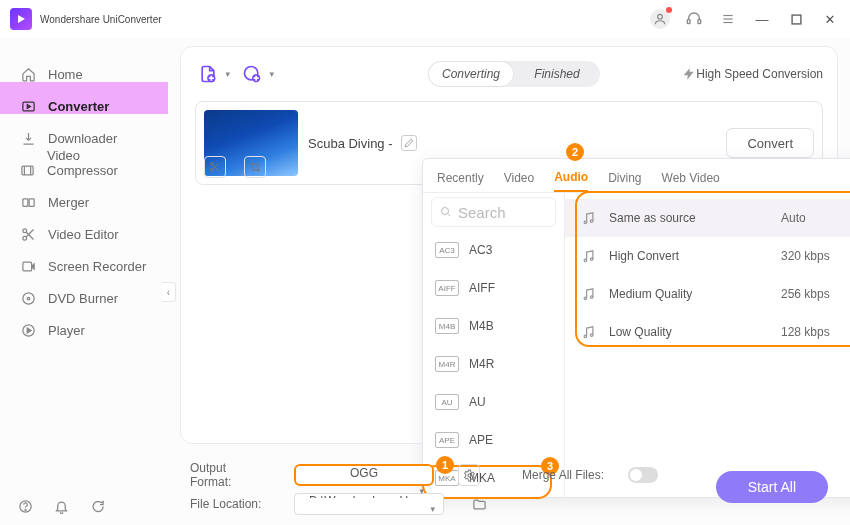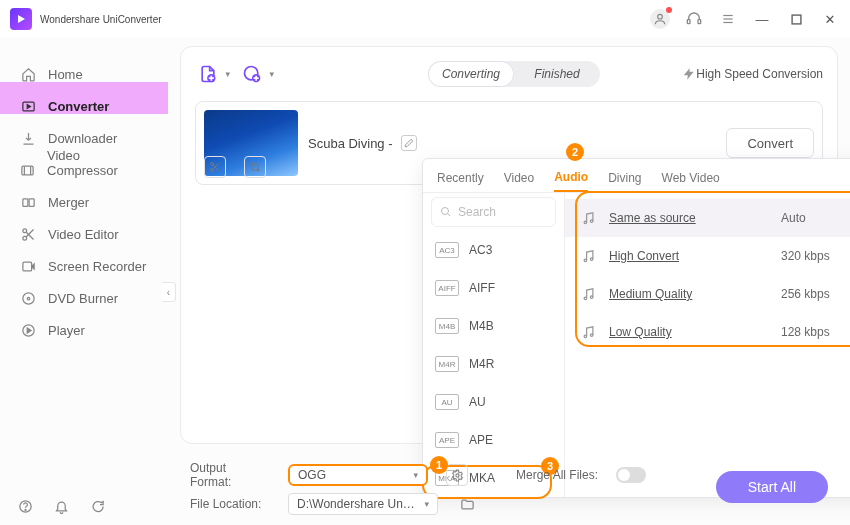--- a/index.html
+++ b/index.html
@@ -40,39 +40,39 @@
   .tool-row{display:flex;gap:18px;margin-top:24px;}
   .mini-ico{width:22px;height:22px;border:1px solid #e2e0e6;border-radius:4px;display:flex;align-items:center;justify-content:center;color:#777;font-size:12px;cursor:pointer;}
   .convert-btn{margin-left:auto;height:30px;padding:0 20px;border:1px solid #e2e0e6;border-radius:6px;display:flex;align-items:center;font-size:13px;color:#555;cursor:pointer;background:#fff;}
   
   .fmt-panel{position:absolute;left:254px;top:120px;width:498px;height:340px;background:#fff;border:1px solid #e6e3ea;border-radius:6px;box-shadow:0 4px 20px rgba(0,0,0,.08);display:flex;flex-direction:column;}
   .tabs{display:flex;height:34px;align-items:flex-end;padding:0 14px;gap:20px;border-bottom:1px solid #eee;font-size:12px;color:#777;}
   .tab{height:28px;display:flex;align-items:center;cursor:pointer;}
   .tab.active{color:#ff8a00;border-bottom:2px solid #ff8a00;font-weight:600;}
   .panel-body{flex:1;display:flex;overflow:hidden;}
   .fmt-col{width:142px;border-right:1px solid #eee;display:flex;flex-direction:column;}
-  .search-row{display:flex;align-items:center;height:30px;margin:4px 8px 0;border:1px solid #eee;border-radius:6px;padding:12px 8px;gap:6px;color:#bbb;font-size:12px;}
+  .search-row{display:flex;align-items:center;height:30px;margin:4px 8px 0;border:1px solid #eee;border-radius:6px;padding:12px 8px;gap:6px;color:#bbb;font-size:15px;}
   .fmt-list{flex:1;overflow:hidden;padding-top:4px;}
   .fmt-item{height:38px;display:flex;align-items:center;padding:0 12px;gap:10px;font-size:12px;color:#555;cursor:pointer;}
   .fmt-badge{width:24px;height:16px;border:1px solid #bbb;border-radius:2px;font-size:8px;display:flex;align-items:center;justify-content:center;color:#888;}
   .quality-col{flex:1;padding:6px 0;}
   .quality-row{height:38px;display:flex;align-items:center;padding:0 14px;gap:12px;color:#555;font-size:12px;cursor:pointer;}
   .quality-row.active{background:#f4f2f7;}
   .q-ico{width:18px;height:18px;color:#999;display:flex;align-items:center;justify-content:center;}
-  .q-name{width:160px;text-decoration:underline;}
+  .q-name{width:160px;}
   .q-rate{width:90px;color:#666;}
   
   .callout-ogg{position:absolute;left:254px;top:427px;width:130px;height:34px;border:2px solid #ff8a00;border-radius:14px;pointer-events:none;}
   .callout-quality{position:absolute;left:407px;top:153px;width:338px;height:156px;border:2px solid #ff8a00;border-radius:14px;pointer-events:none;}
   .circ{position:absolute;width:18px;height:18px;border-radius:50%;background:#ff8a00;color:#fff;font-size:11px;display:flex;align-items:center;justify-content:center;font-weight:600;}
   
   .bottom{position:absolute;left:180px;right:12px;bottom:6px;height:60px;padding:4px 10px;display:flex;flex-direction:column;gap:6px;font-size:12px;color:#555;}
-  .b-row{display:flex;align-items:center;gap:18px;height:24px;}
+  .b-row{display:flex;align-items:center;gap:24px;height:24px;}
   .b-label{width:80px;color:#666;}
-  .b-select{height:22px;border:1px solid #ddd;border-radius:4px;display:flex;align-items:center;padding:0 8px;gap:6px;background:#fff;min-width:140px;cursor:pointer;}
+  .b-select{height:22px;border:1px solid #ddd;border-radius:4px;display:flex;align-items:center;padding:0 8px;gap:6px;background:#fff;min-width:140px;cursor:pointer;flex-direction:column;}
   .b-select.ogg-hi{border:2px solid #ff8a00;border-radius:6px;}
   .caret-d{font-size:9px;color:#888;margin-left:auto;}
   .gear{width:22px;height:22px;border:1px solid #ddd;border-radius:4px;display:flex;align-items:center;justify-content:center;color:#888;cursor:pointer;}
   .toggle{width:30px;height:16px;border-radius:10px;background:#ddd;position:relative;cursor:pointer;}
   .toggle::after{content:"";position:absolute;left:2px;top:2px;width:12px;height:12px;background:#fff;border-radius:50%;}
   .start-btn{position:absolute;right:10px;top:12px;height:32px;padding:0 32px;border-radius:18px;background:#8f7bf9;color:#fff;display:flex;align-items:center;font-size:14px;cursor:pointer;}
   .footer-left{position:absolute;left:16px;bottom:10px;display:flex;gap:18px;color:#888;}
   .fl-ico{width:18px;height:18px;display:flex;align-items:center;justify-content:center;cursor:pointer;}
   .folder-ico{width:22px;height:22px;display:flex;align-items:center;justify-content:center;color:#888;cursor:pointer;}
   svg{display:block;}
@@ -385,21 +385,21 @@
       <span>OGG</span>
       <span class="caret-d">▾</span>
       <span class="circ" style="left:140px;top:-10px;">1</span>
     </div>
     <div class="gear">
         <svg width="13" height="13" viewBox="0 0 24 24" fill="none" stroke="#888" stroke-width="2">
           <circle cx="12" cy="12" r="3"></circle>
           <path d="M19 12a7 7 0 0 0-.1-1.3l2-1.6-2-3.4-2.4 1a7 7 0 0 0-2.2-1.3L14 2h-4l-.3 2.4a7 7 0 0 0-2.2 1.3l-2.4-1-2 3.4 2 1.6A7 7 0 0 0 5 12c0 .4 0 .9.1 1.3l-2 1.6 2 3.4 2.4-1a7 7 0 0 0 2.2 1.3L10 22h4l.3-2.4a7 7 0 0 0 2.2-1.3l2.4 1 2-3.4-2-1.6c.1-.4.1-.9.1-1.3z"></path>
         </svg>
       </div>
-    <span style="margin-left:30px;color:#666;">Merge All Files:</span>
+    <span style="margin-left:18px;color:#666;">Merge All Files:</span>
     <div class="toggle"></div>
   </div>
   <div class="b-row">
     <span class="b-label">File Location:</span>
     <div class="b-select" style="min-width:150px;">
       <span style="white-space:nowrap;overflow:hidden;text-overflow:ellipsis;max-width:120px;">D:\Wondershare UniConverter</span>
       <span class="caret-d">▾</span>
     </div>
     <div class="folder-ico">
         <svg width="15" height="15" viewBox="0 0 24 24" fill="none" stroke="#888" stroke-width="2">

